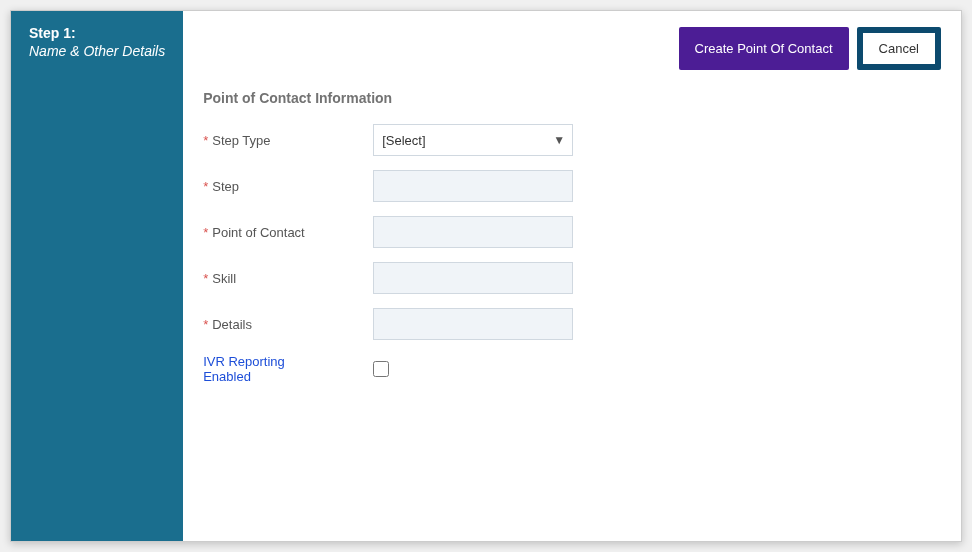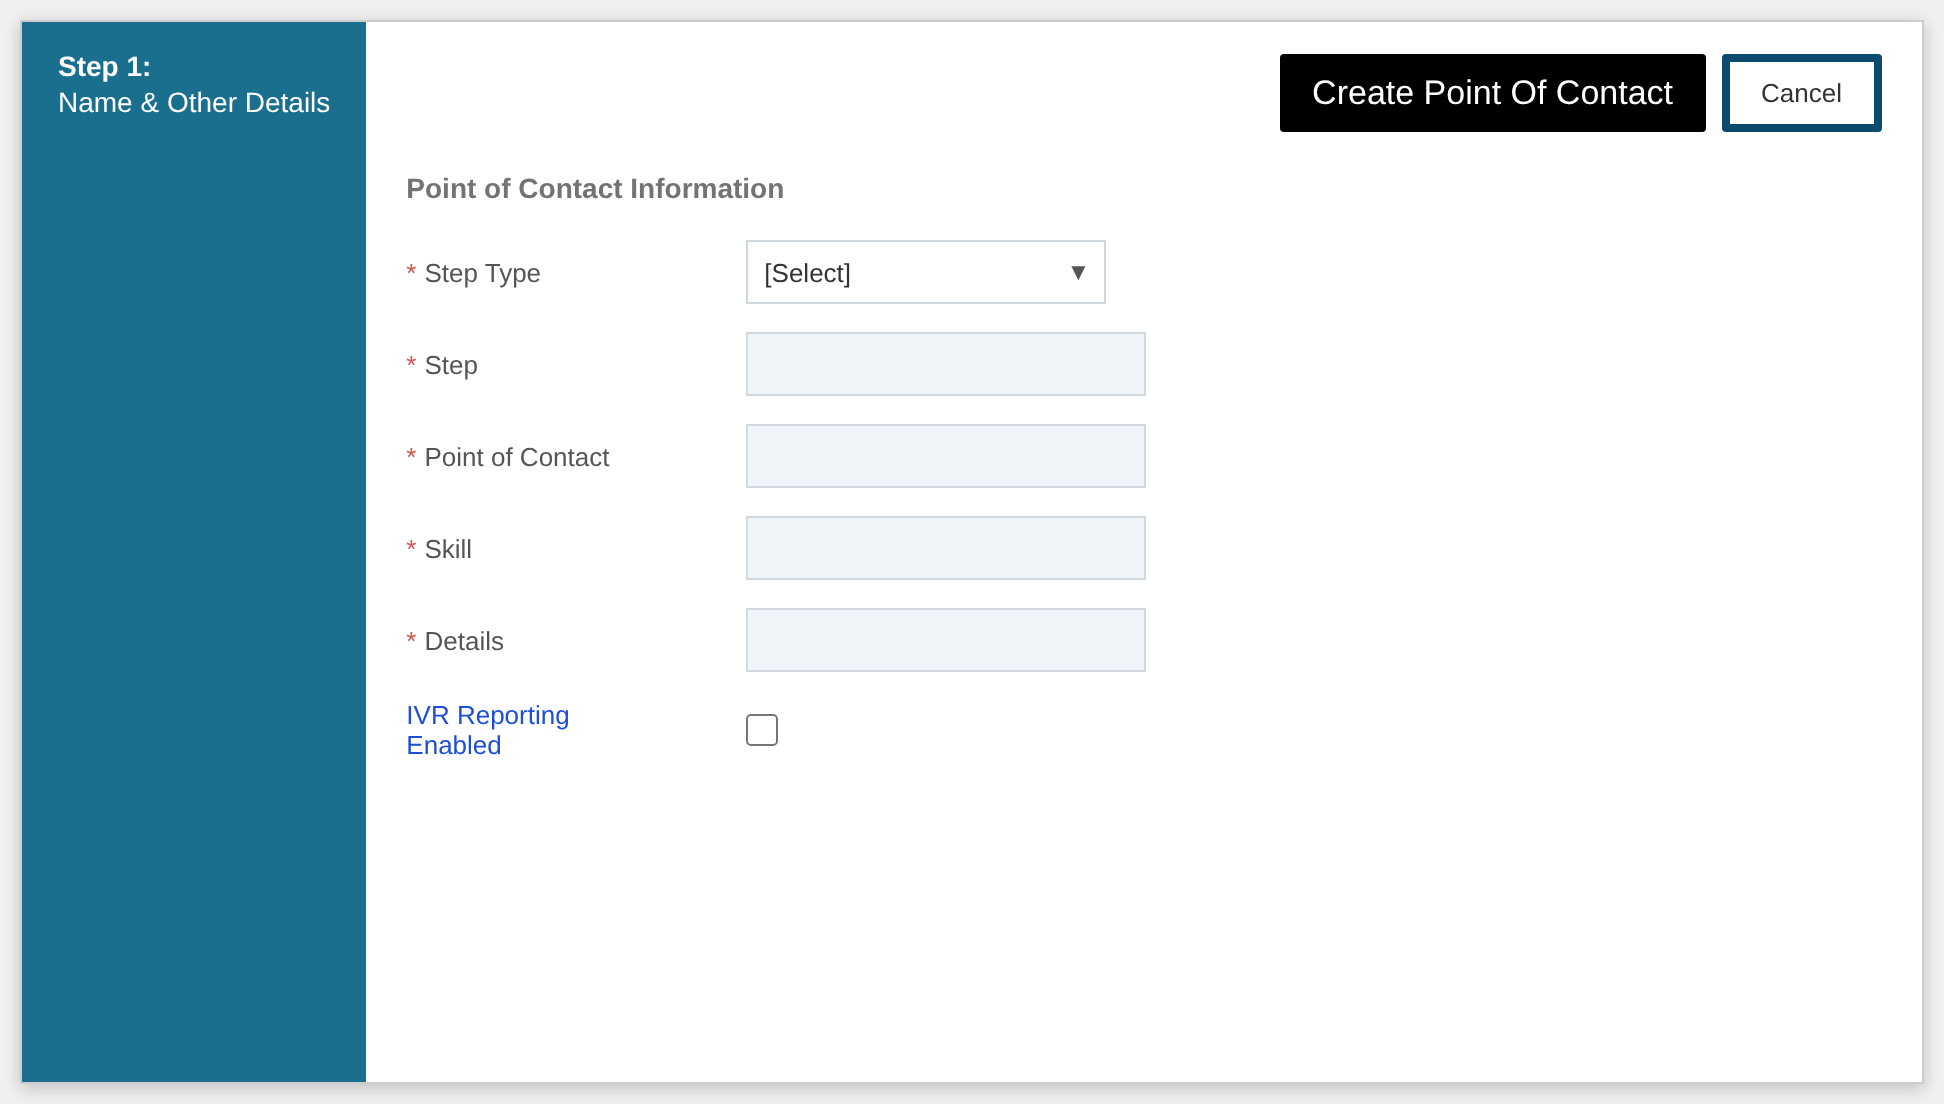--- a/index.html
+++ b/index.html
@@ -38,49 +38,50 @@
 
     .modal-header .step-label {
       font-size: 14px;
       font-weight: bold;
       margin-bottom: 2px;
     }
 
     .modal-header .step-subtitle {
       font-size: 14px;
       font-weight: normal;
+      font-style: italic;
     }
 
     .modal-body {
       flex: 1;
       padding: 16px 20px;
       overflow-y: auto;
     }
 
     .toolbar {
       display: flex;
       justify-content: flex-end;
       gap: 8px;
       margin-bottom: 20px;
     }
 
     .btn-primary {
-      background: #000000;
+      background: #4c1d95;
       color: white;
       border: none;
       padding: 8px 16px;
-      font-size: 17px;
+      font-size: 13px;
       cursor: pointer;
       border-radius: 2px;
     }
 
     .btn-secondary {
       background: white;
       color: #333;
-      border: 4px solid #0c4a6e;
+      border: 6px solid #0c4a6e;
       padding: 8px 16px;
       font-size: 13px;
       cursor: pointer;
       border-radius: 2px;
     }
 
     .section-title {
       font-size: 14px;
       font-weight: bold;
       color: #737373;
@@ -114,21 +115,21 @@
       border: 1px solid #d0d8e0;
       background: #f0f4f8;
       padding: 4px 8px;
       font-size: 13px;
       color: #333;
       outline: none;
     }
 
     .form-select-wrapper {
       position: relative;
-      width: 180px;
+      width: 200px;
     }
 
     .form-select {
       width: 100%;
       height: 32px;
       border: 1px solid #d0d8e0;
       background: white;
       padding: 4px 28px 4px 8px;
       font-size: 13px;
       color: #333;

